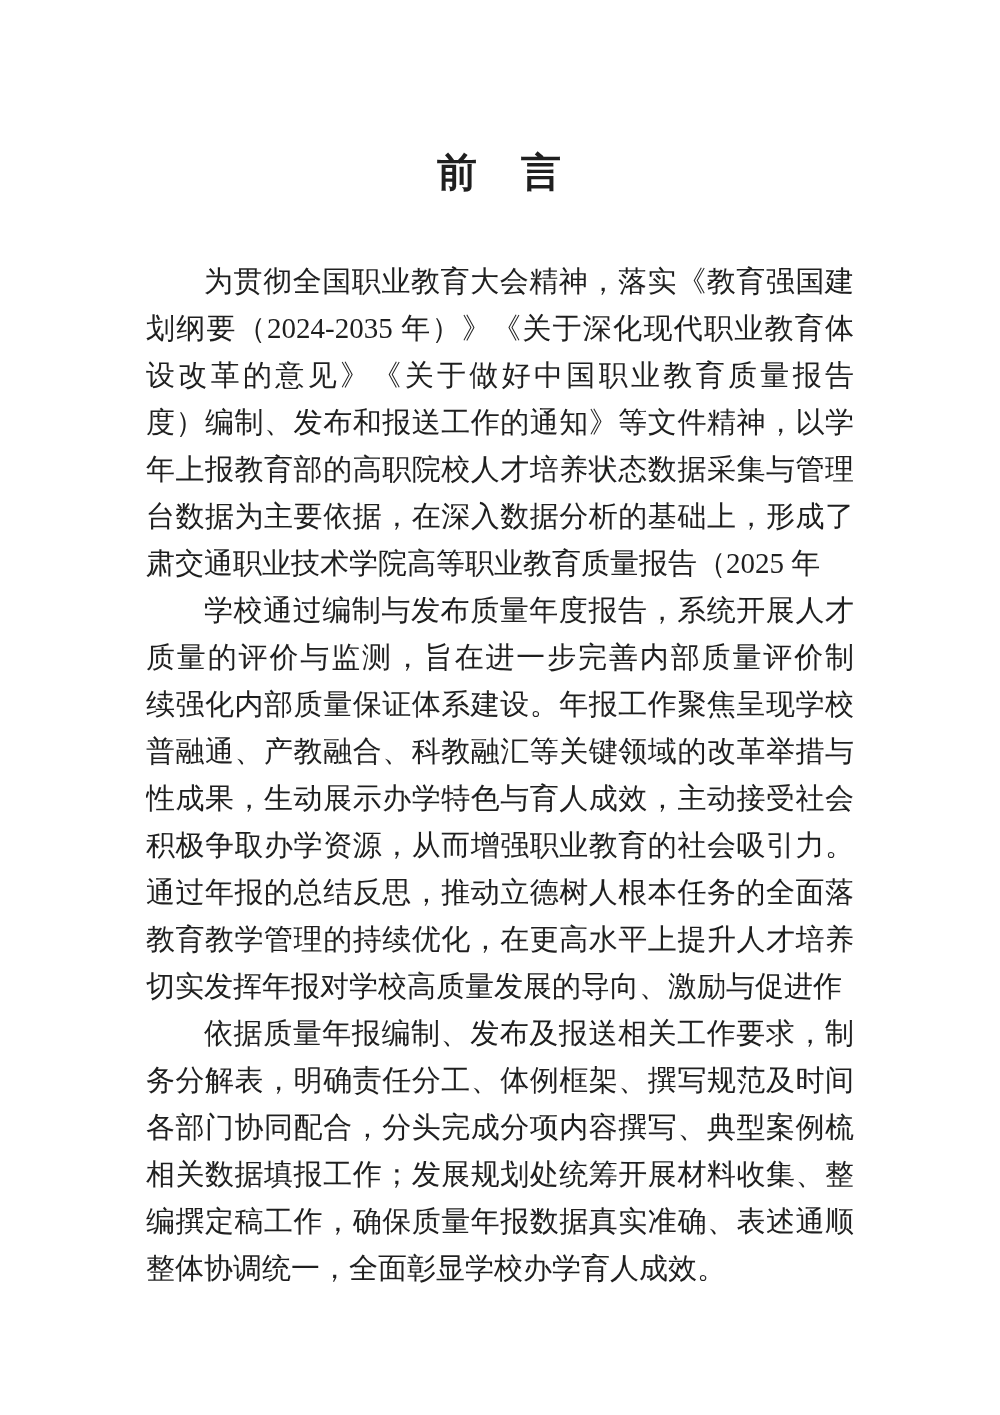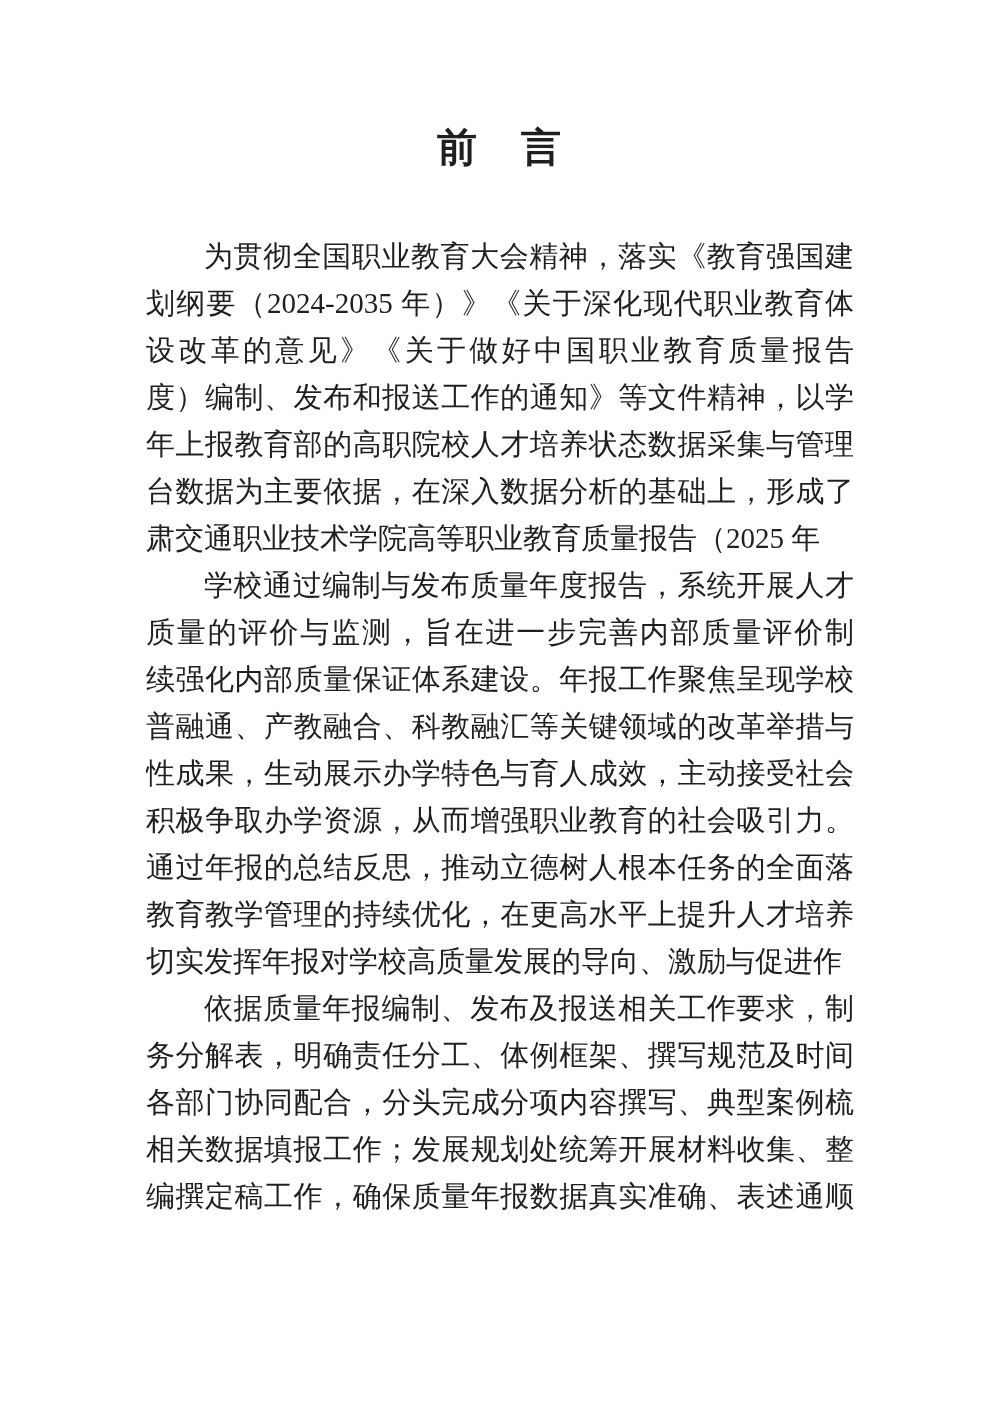--- a/index.html
+++ b/index.html
@@ -23,20 +23,21 @@
   }
   .doc-title {
     padding-top: 124px;
     text-align: center;
     font-family: "Liberation Sans", "DejaVu Sans", sans-serif;
     font-weight: 700;
     font-size: 40px;
     line-height: 46px;
     color: var(--text-color);
     letter-spacing: 2px;
+    margin-top: 25px;
   }
   .document-body {
     width: 708px;
     margin: 63px auto 0 auto;
   }
   .paragraph {
     margin: 0;
     padding: 0;
   }
   .line {
@@ -82,15 +83,16 @@
         <div class="line">通过年报的总结反思，推动立德树人根本任务的全面落实与</div>
         <div class="line">教育教学管理的持续优化，在更高水平上提升人才培养质量，</div>
         <div class="line last">切实发挥年报对学校高质量发展的导向、激励与促进作用。</div>
       </div>
       <div class="paragraph">
         <div class="line first">依据质量年报编制、发布及报送相关工作要求，制定任</div>
         <div class="line">务分解表，明确责任分工、体例框架、撰写规范及时间进度。</div>
         <div class="line">各部门协同配合，分头完成分项内容撰写、典型案例梳理及</div>
         <div class="line">相关数据填报工作；发展规划处统筹开展材料收集、整理与</div>
         <div class="line">编撰定稿工作，确保质量年报数据真实准确、表述通顺连贯、</div>
+        <div class="line last">整体协调统一，全面彰显学校办学育人成效。</div>
       </div>
     </div>
 </div>
 
 </body></html>

